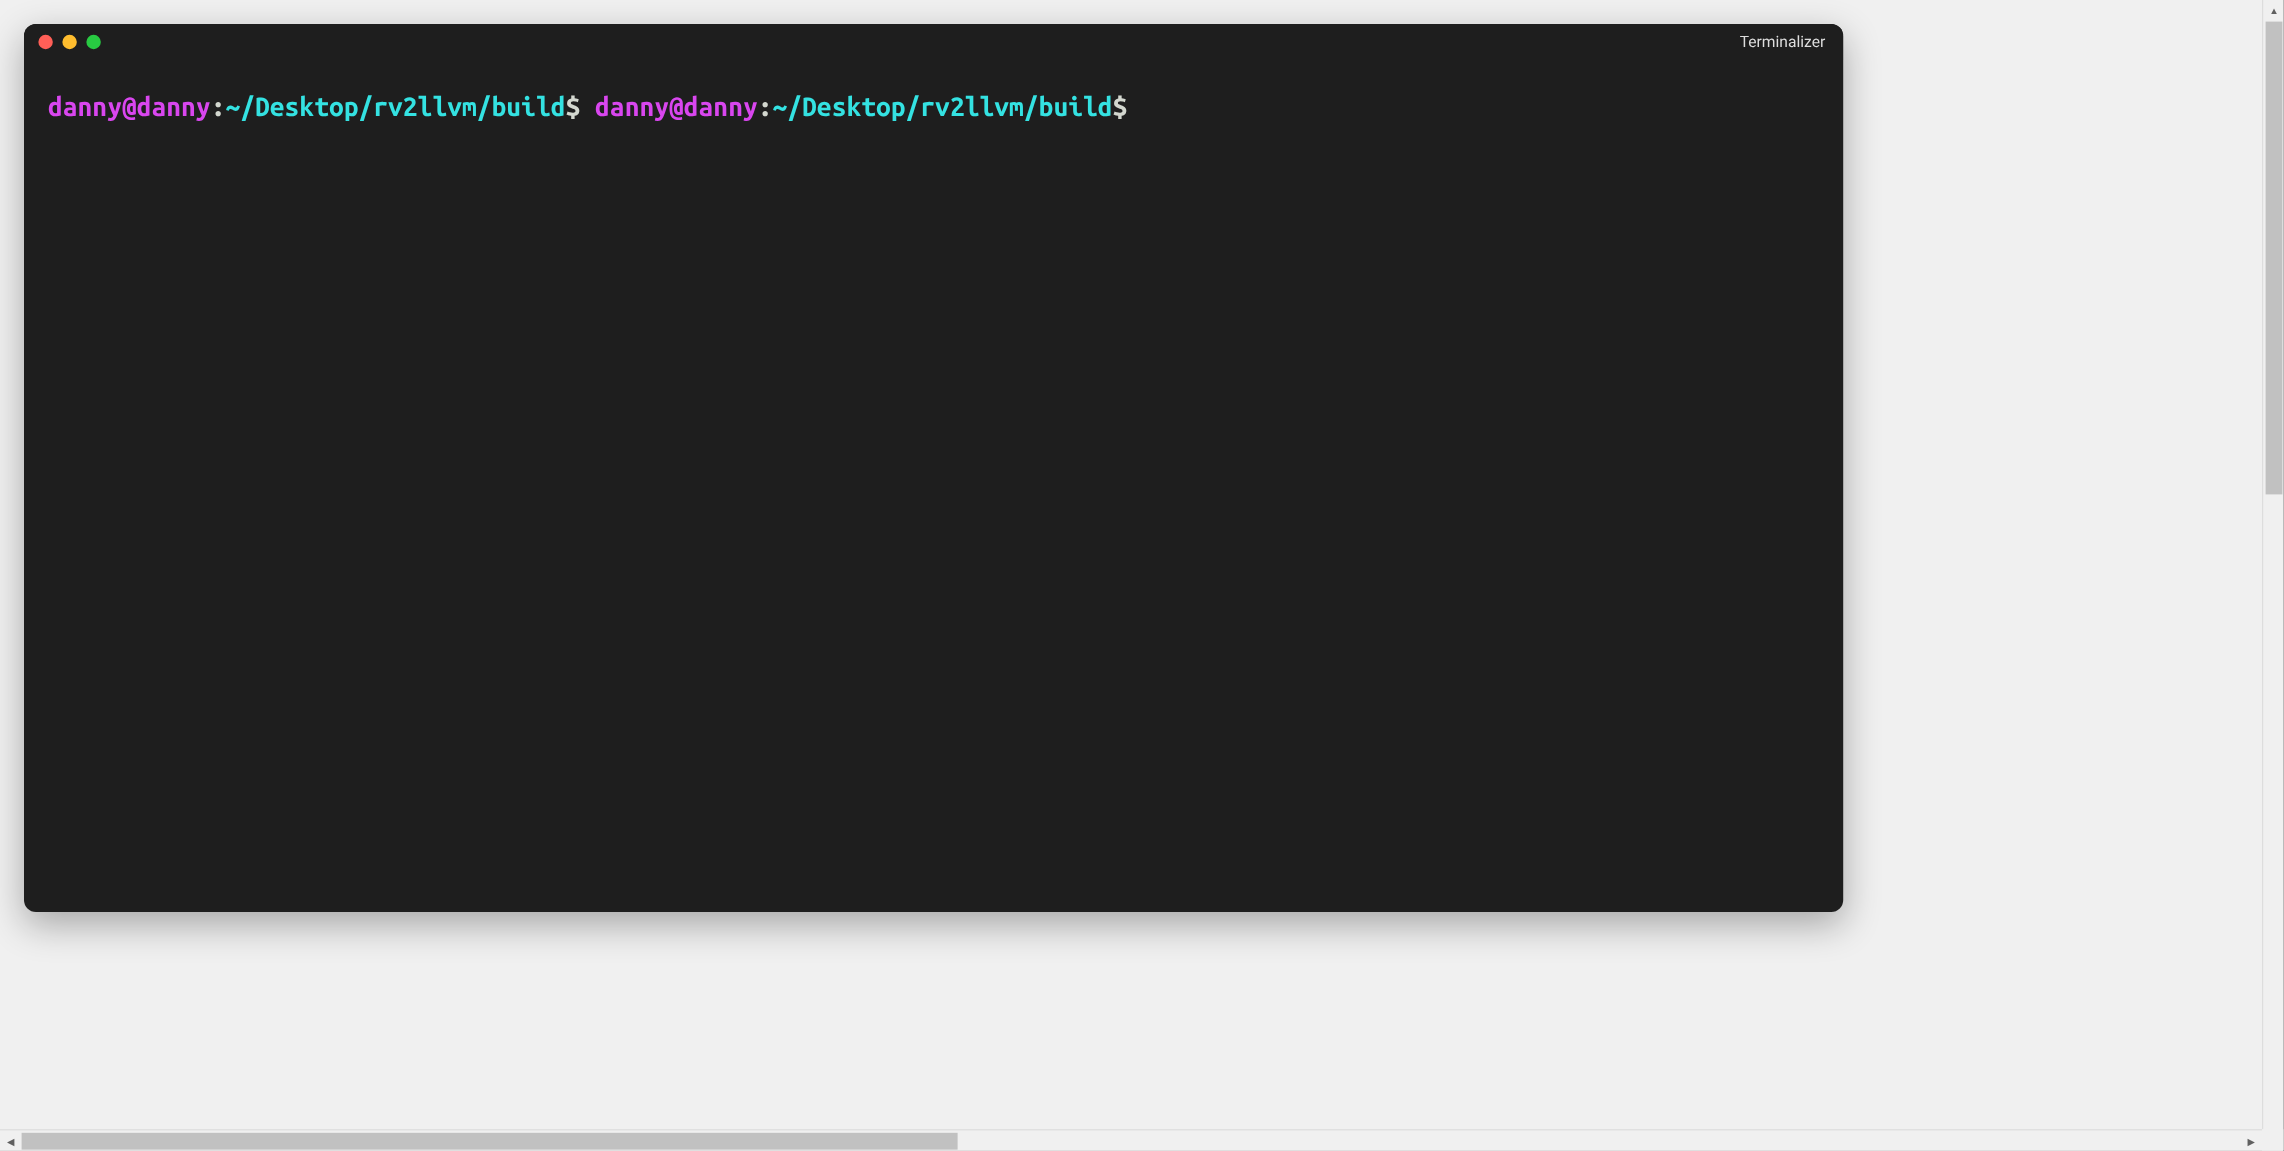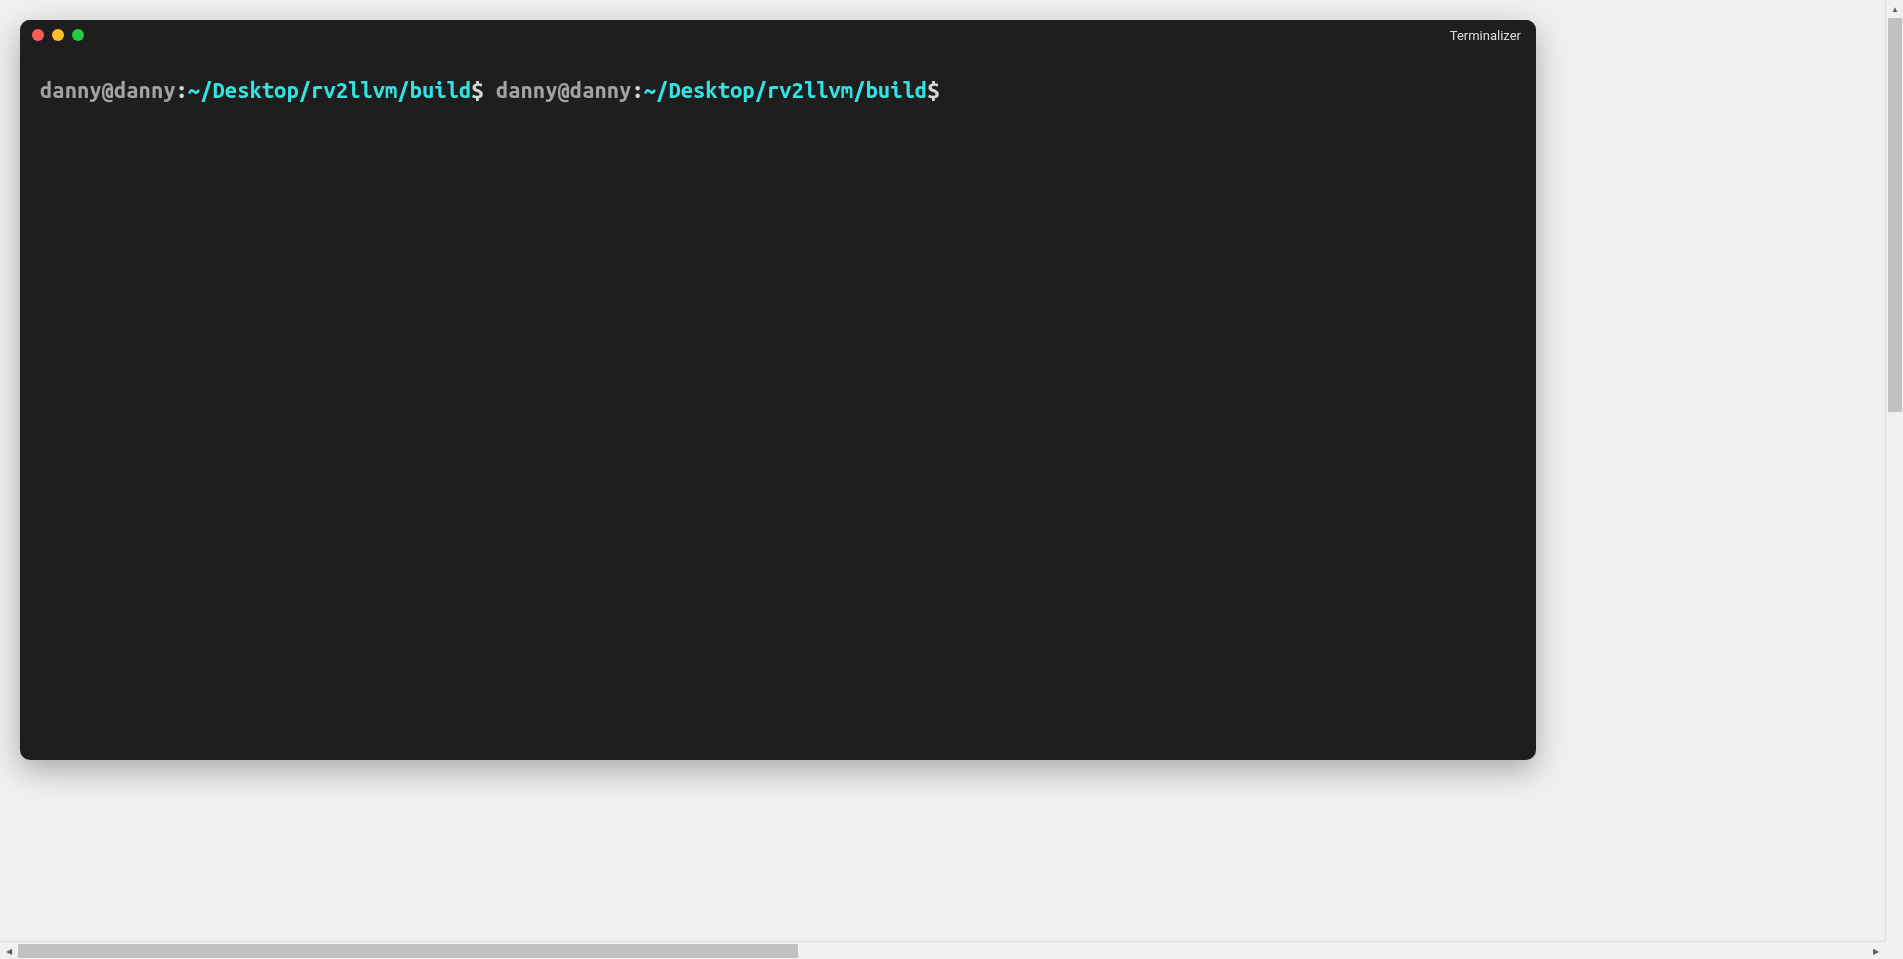--- a/index.html
+++ b/index.html
@@ -81,21 +81,21 @@
       line-height: 1.4;
       color: #ffffff;
       overflow: hidden;
     }
     
     .prompt-line {
       white-space: pre;
     }
     
     .user-host {
-      color: #a3a3a3;
+      color: #d946ef;
     }
     
     .colon {
       color: #d3d7cf;
     }
     
     .path {
       color: #34e2e2;
       text-align: center;
     }

